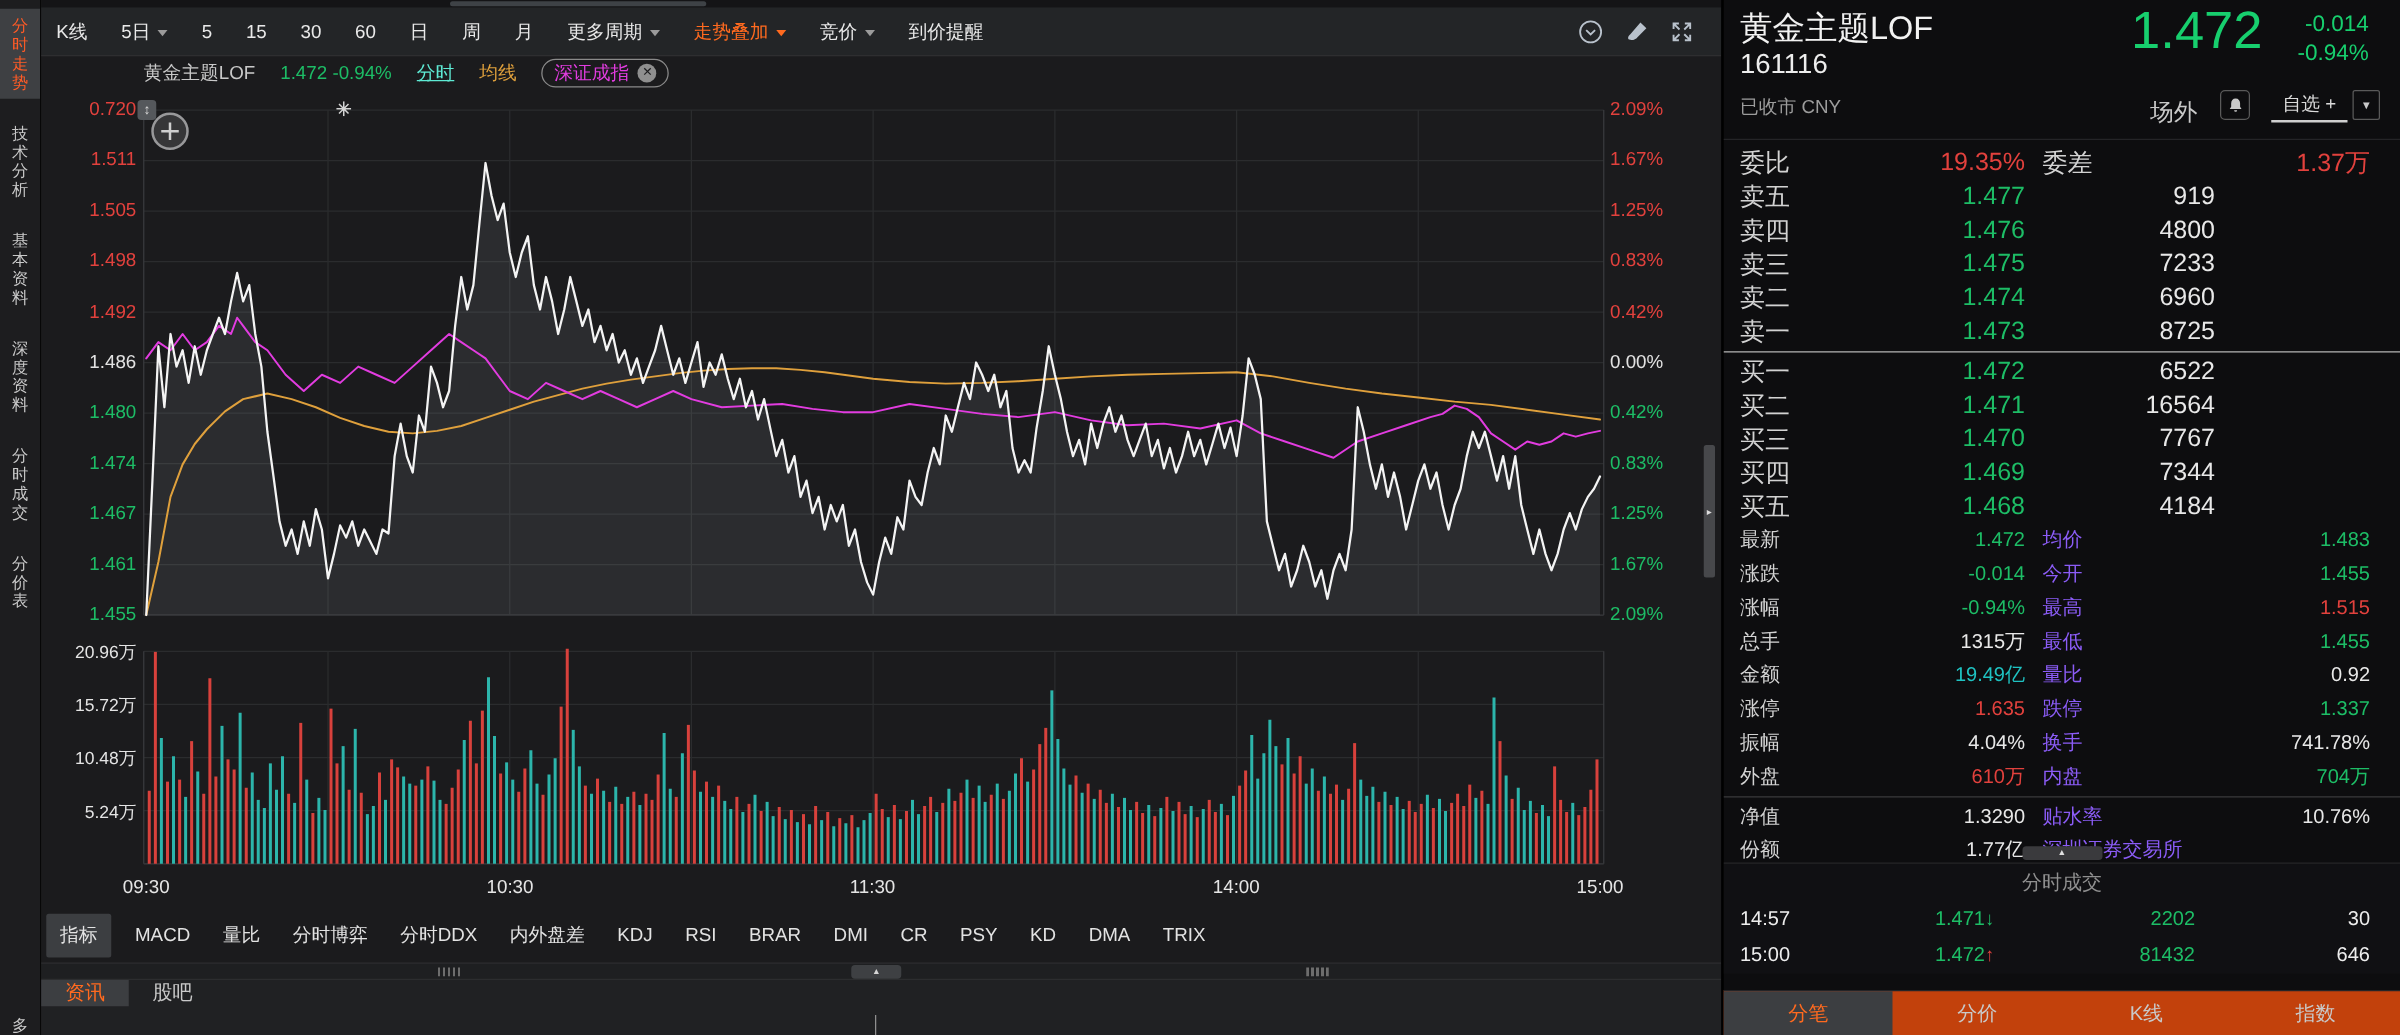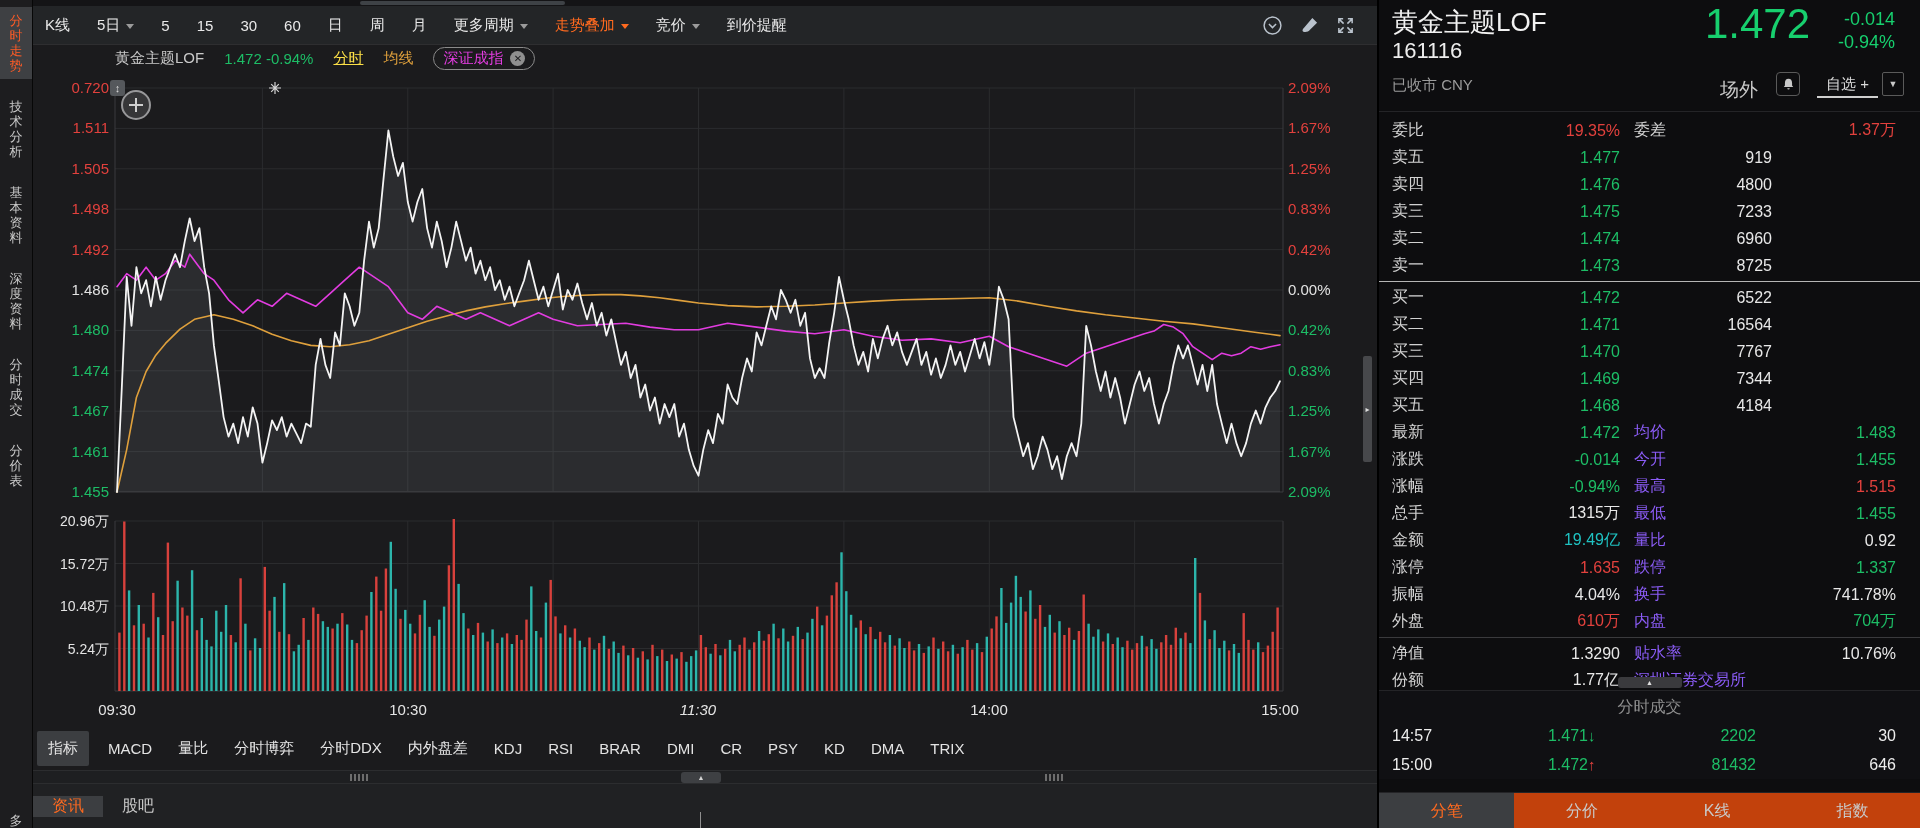--- a/index.html
+++ b/index.html
@@ -20,21 +20,21 @@
   .tb-item{color:#e9e9e9;font-size:15px;margin-right:27px;display:flex;align-items:center;white-space:nowrap;cursor:pointer;}
   .tb-item.accent{color:#ff6a1f;}
   .caret{width:0;height:0;border-left:4px solid transparent;border-right:4px solid transparent;border-top:5px solid #9b9b9b;margin-left:6px;margin-top:3px;}
   .tb-item.accent .caret{border-top-color:#ff6a1f;}
   .tb-icons{margin-left:auto;display:flex;gap:17px;margin-right:22px;align-items:center;}
   .tb-icons .ic{cursor:pointer;display:flex;}
 
   .legend{position:absolute;left:82px;top:46px;height:24px;display:flex;align-items:center;font-size:15px;gap:20px;}
   .lg-name{color:#c9c9c9;}
   .lg-val{color:#1dbd66;}
-  .lg-min{color:#fde047;cursor:pointer;text-decoration:underline;}
+  .lg-min{color:#5eead4;cursor:pointer;text-decoration:underline;}
   .lg-avg{color:#dfa03c;cursor:pointer;}
   .lg-pill{display:flex;align-items:center;border:1px solid #8a8a8a;border-radius:12px;padding:1px 9px;color:#e23ce0;gap:7px;cursor:pointer;}
   .lg-x{width:15px;height:15px;border-radius:50%;background:#8f8f8f;color:#1b1b1d;font-size:10px;display:flex;align-items:center;justify-content:center;font-weight:bold;}
 
   .chartwrap{position:absolute;left:0;top:0;width:1344px;height:700px;}
   .axlabel{position:absolute;font-size:15px;}
   .pl{width:76px;text-align:right;}
   .pr{left:1255px;text-align:left;}
   .vl{width:76px;text-align:right;color:#e4e4e4;font-size:14px;}
   .tl{position:absolute;top:701px;transform:translateX(-50%);font-size:15px;color:#e5e5e5;}
@@ -46,21 +46,21 @@
   .sparkle{position:absolute;left:236px;top:80px;}
 
   .indbar{position:absolute;left:0;top:726px;width:1344px;height:44px;display:flex;align-items:center;padding-left:4px;box-sizing:border-box;}
   .ind-sel{background:#3c3e41;color:#e3e3e3;font-size:15px;padding:8px 11px;border-radius:2px;margin-right:19px;cursor:pointer;}
   .ind-tab{color:#e3e3e3;font-size:15px;margin-right:26px;cursor:pointer;}
 
   .splitter{position:absolute;left:0;top:770px;width:1344px;height:14px;background:#1e1f21;border-top:1px solid #2c2d2f;border-bottom:1px solid #2c2d2f;box-sizing:border-box;}
   .grip{position:absolute;top:3px;width:18px;height:7px;background:repeating-linear-gradient(90deg,#6d6d6d 0 2px,transparent 2px 4px);}
   .sp-pill{position:absolute;left:648px;top:1px;width:40px;height:11px;background:#3e4043;border-radius:3px;color:#d5d5d5;font-size:7px;text-align:center;line-height:11px;cursor:pointer;}
 
-  .newsbar{position:absolute;left:0;top:784px;width:1344px;height:44px;background:#202123;display:flex;align-items:center;}
+  .newsbar{position:absolute;left:0;top:784px;width:1344px;height:44px;background:#202123;display:flex;align-items:flex-start;}
   .news-tab{font-size:16px;color:#c9c9c9;padding:0 19px;display:flex;align-items:center;cursor:pointer;}
   .news-tab.sel{background:#3c3e41;color:#ff6a1f;}
   .btick{position:absolute;left:667px;top:812px;width:1px;height:16px;background:#8f8f8f;}
 
   
   .collapse{position:absolute;left:1363px;top:356px;width:9px;height:106px;background:#47484b;border-radius:2px;color:#dcdcdc;font-size:8px;display:flex;align-items:center;justify-content:center;cursor:pointer;}
 
   
   .panel{position:absolute;left:1377px;top:0;width:543px;height:828px;background:#0d0d0f;border-left:2px solid #000;box-sizing:border-box;}
   .panel-header{position:relative;height:111px;border-bottom:1px solid #242427;}
@@ -68,21 +68,21 @@
   .ph-code{position:absolute;left:13px;top:38px;font-size:22px;color:#ededed;}
   .ph-status{position:absolute;left:13px;top:76px;font-size:15px;color:#9c9c9c;}
   .ph-price{position:absolute;right:110px;top:0px;font-size:42px;color:#17cf6e;}
   .ph-chg{position:absolute;right:25px;top:8px;text-align:right;font-size:18px;line-height:23px;color:#17cf6e;}
   .ph-market{position:absolute;right:162px;top:77px;font-size:19px;color:#c9c9c9;}
   .ph-bell{position:absolute;right:120px;top:72px;width:24px;height:24px;border:1px solid #5a5a5a;border-radius:4px;box-sizing:border-box;display:flex;align-items:center;justify-content:center;cursor:pointer;}
   .ph-watch{position:absolute;right:42px;top:72px;height:24px;line-height:23px;padding:0 9px;color:#dadada;font-size:15px;border-bottom:2px solid #cfcfcf;cursor:pointer;}
   .ph-drop{position:absolute;right:16px;top:72px;width:22px;height:24px;border:1px solid #5a5a5a;border-radius:2px;box-sizing:border-box;color:#c9c9c9;font-size:9px;display:flex;align-items:center;justify-content:center;cursor:pointer;}
 
   .ob{padding-top:5px;}
-  .ob-row{display:flex;height:27px;align-items:center;padding:0 24px 0 13px;font-size:16px;}
+  .ob-row{display:flex;height:27px;align-items:center;padding:0 24px 0 13px;font-size:20px;}
   .ob-l{width:86px;color:#d2d2d2;}
   .ob-p{width:142px;text-align:right;}
   .ob-v{width:152px;text-align:right;color:#e8e8e8;}
   .ob-x{flex:1;text-align:right;}
   .ob-sep{border-bottom:1px solid #b5b5b5;margin:2px 0;}
   .st-row{display:flex;height:27px;align-items:center;padding:0 24px 0 13px;font-size:16px;}
   .st-l1{width:86px;color:#d2d2d2;}
   .st-v1{width:142px;text-align:right;}
   .st-l2{margin-left:14px;color:#8b5cf6;white-space:nowrap;}
   .st-v2{flex:1;text-align:right;}
@@ -543,21 +543,21 @@
     <div class="zoomplus"></div>
     <div class="sparkle">
       <svg width="12" height="12" viewBox="0 0 12 12" stroke="#e8e8e8" stroke-width="1.2">
           <path d="M6 0 V12 M0 6 H12 M2.2 2.2 L9.8 9.8 M9.8 2.2 L2.2 9.8" opacity="0.9"></path>
         </svg>
     </div>
 
     <div id="timeaxis">
         <div class="tl" style="left: 84px;">09:30</div>
         <div class="tl" style="left: 375px;">10:30</div>
-        <div class="tl" style="left: 665px; font-style: italic;">11:30</div>
+        <div class="tl" style="left: 665px;">11:30</div>
         <div class="tl" style="left: 956px;">14:00</div>
         <div class="tl" style="left: 1247px;">15:00</div>
       </div>
 
     <div class="indbar" id="indbar">
         <div class="ind-sel">指标</div>
         <div class="ind-tab">MACD</div>
         <div class="ind-tab">量比</div>
         <div class="ind-tab">分时博弈</div>
         <div class="ind-tab">分时DDX</div>

